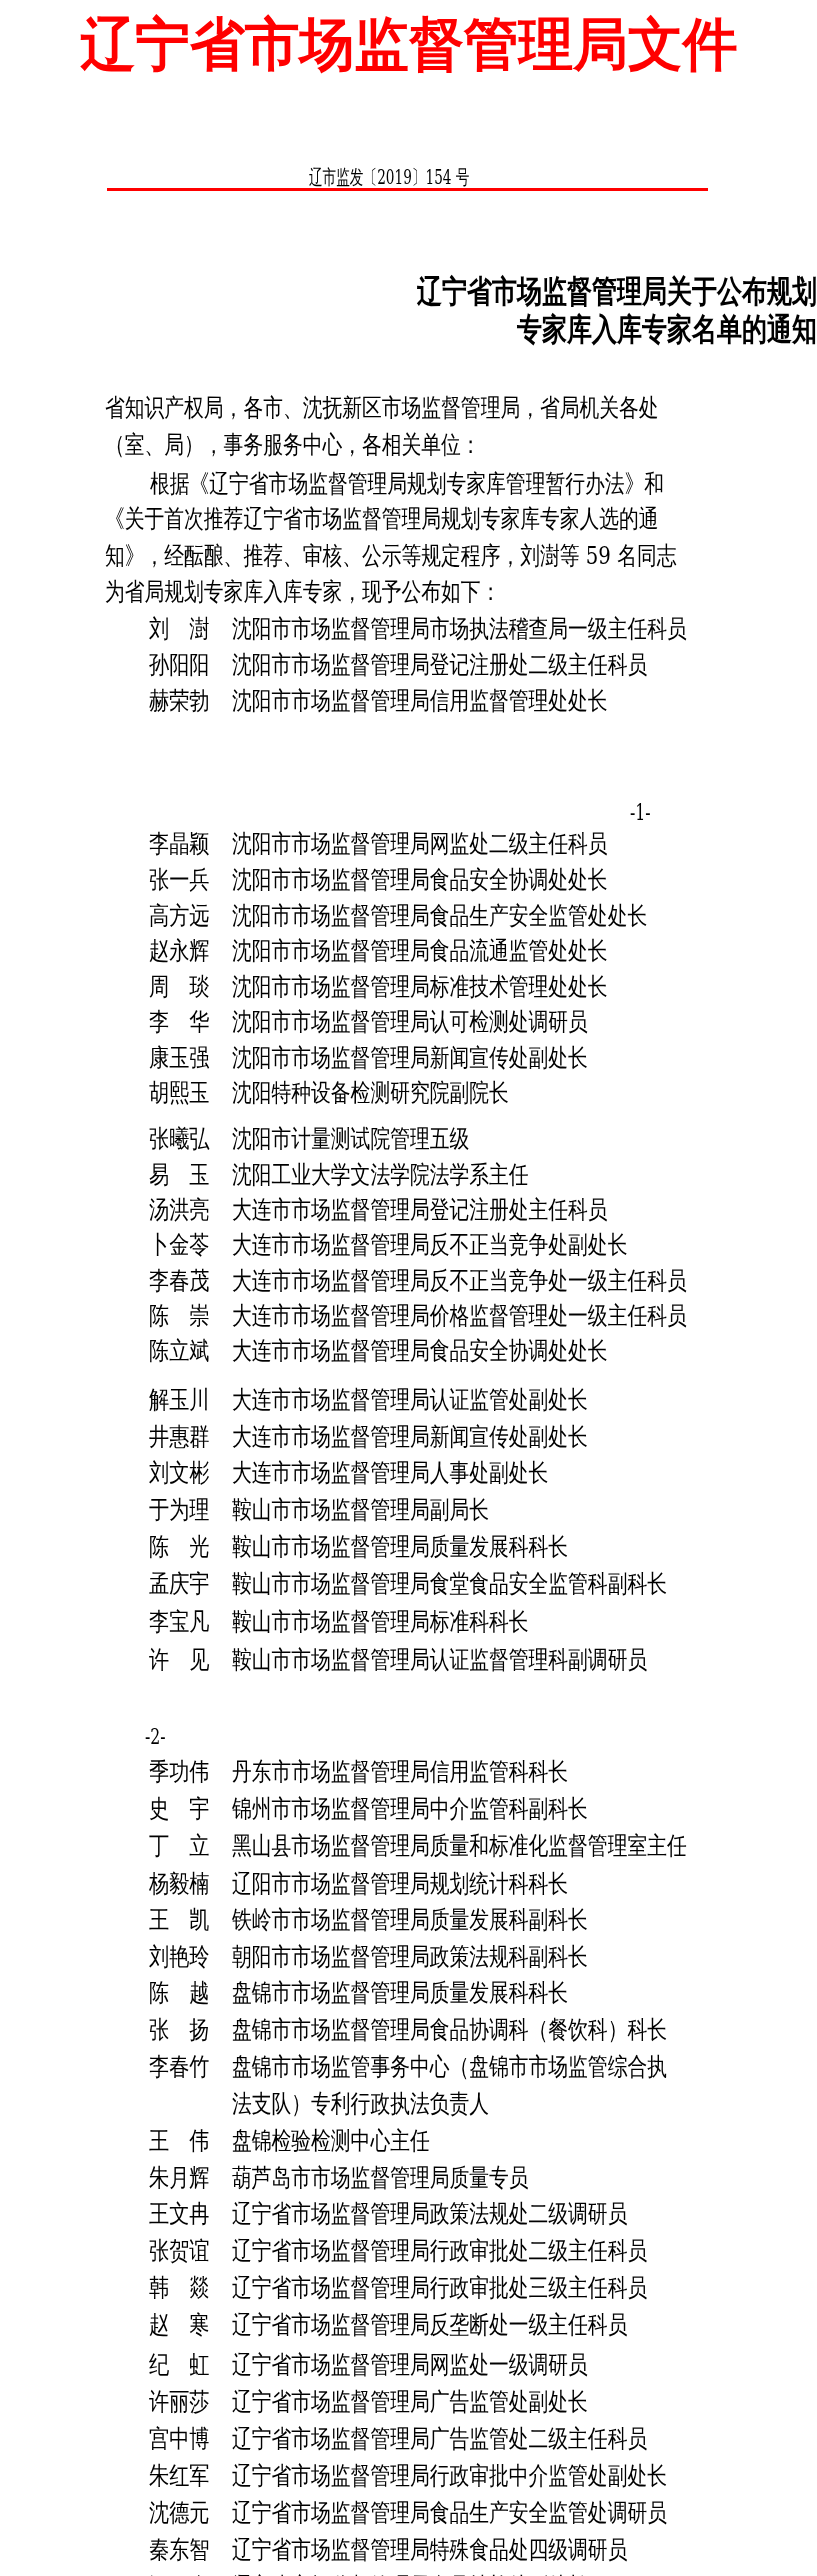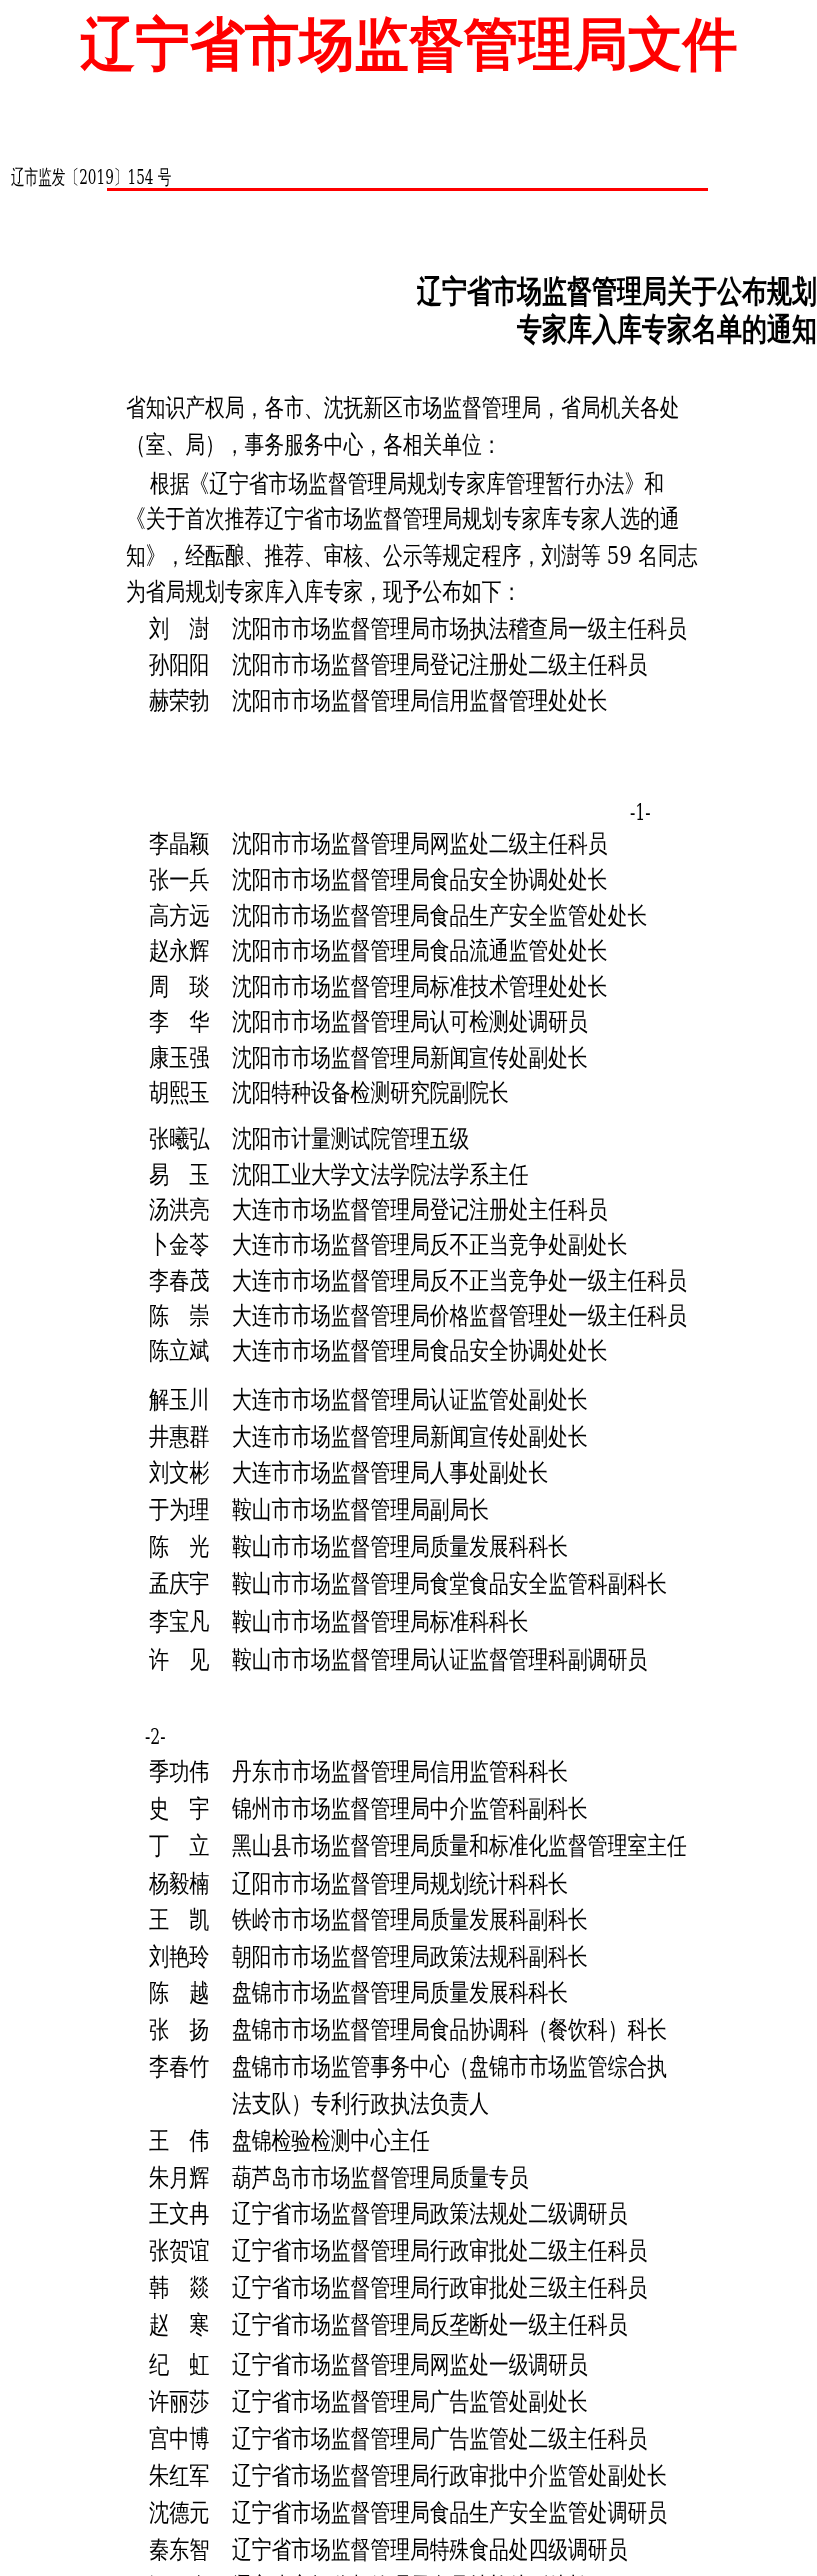--- a/index.html
+++ b/index.html
@@ -2,26 +2,26 @@
 <html style="font-size:8.2px"><head>
 <meta charset="utf-8">
 <style>
   html, body { margin: 0; padding: 0; background: #ffffff; }
   body { width: 818px; height: 3602px; position: relative; overflow: hidden;
          font-family: "DejaVu Serif", "Liberation Serif", serif; color: #000; }
   .abs { position: absolute; }
   .tall { display: inline-block; transform-origin: left top; white-space: nowrap; }
   .red-head { left: 0; width: 818px; top: 7.2px; text-align: center; color: #ff0000; }
   .red-head .tall { font-size: 37px; font-weight: bold; transform: scale(1.48, 1.55); transform-origin: center top; letter-spacing: 0px; }
-  .docno { left: 0; width: 779px; top: 164px; text-align: left; }
+  .docno { left: 0; width: 779px; top: 164px; text-align: center; }
   .docno .tall { font-size: 15.5px; transform: scale(0.88, 1.3); transform-origin: center top; }
   .red-rule { left: 107px; width: 601px; top: 188px; height: 2.6px; background: #ff0000; }
   .doc-title { left: 0; width: 817px; text-align: right; }
   .doc-title .tall { font-size: 25px; font-weight: bold; transform: scale(1.0, 1.25); transform-origin: center top; }
-  .line { left: 126px; }
+  .line { left: 105px; }
   .line .tall { font-size: 20.6px; transform: scale(0.96, 1.2); }
   .entry { left: 149px; height: 31px; }
   .entry .name { position: absolute; left: 0; top: 0; width: 62px; }
   .entry .name .tall { font-size: 20.6px; transform: scale(0.98, 1.2); letter-spacing: 0; }
   .entry .title { position: absolute; left: 83px; top: 0; }
   .entry .title .tall { font-size: 20.6px; transform: scale(0.96, 1.2); }
   .pageno .tall { font-size: 17.5px; transform: scale(0.9, 1.3); }
 </style>
 </head>
 <body>

